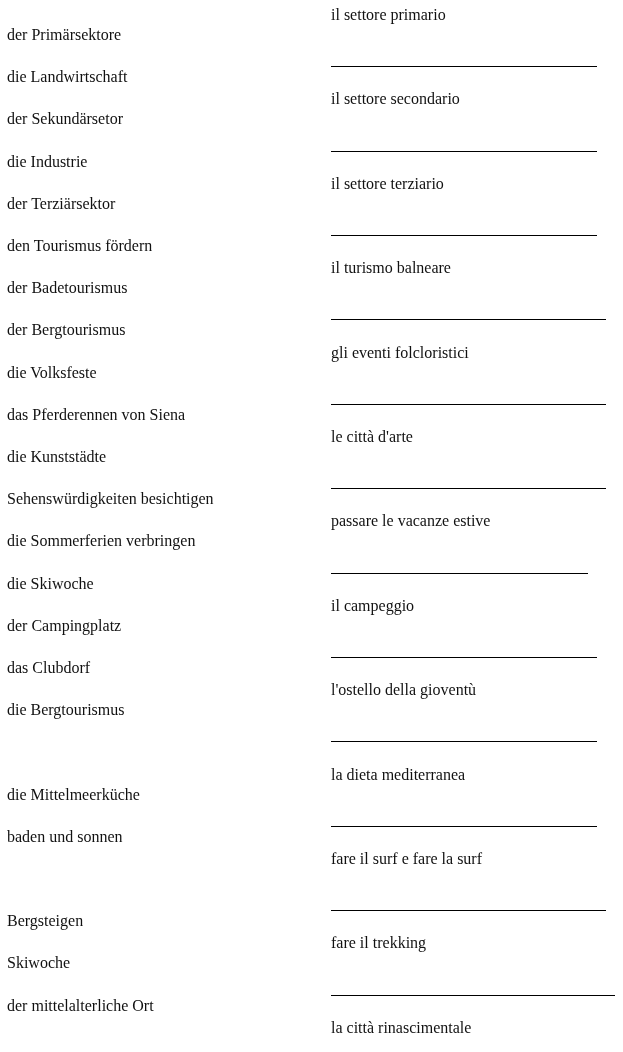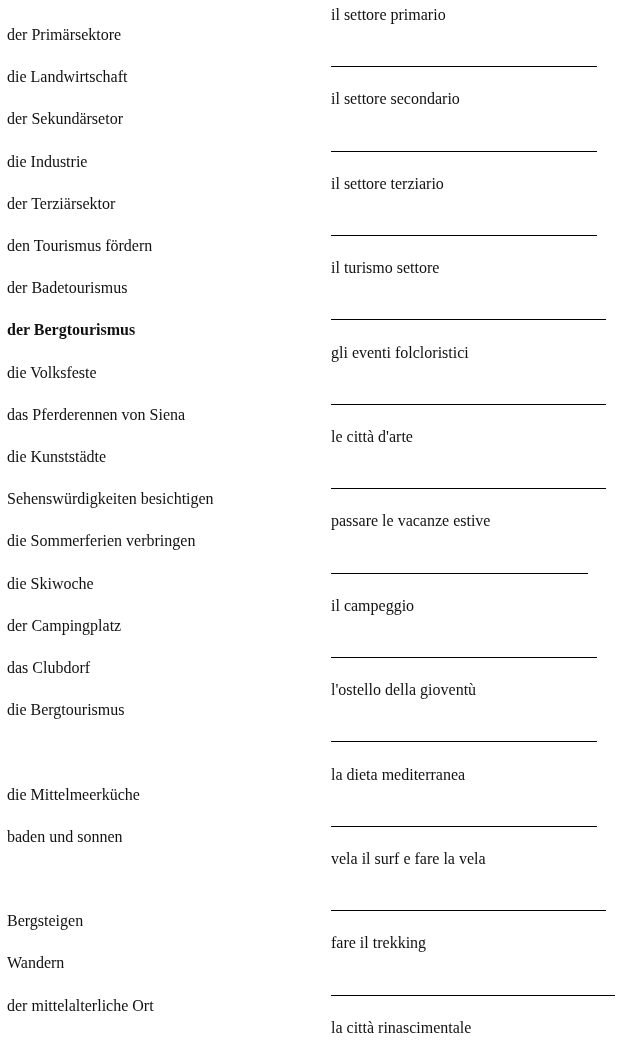--- a/index.html
+++ b/index.html
@@ -36,23 +36,23 @@
     <div class="row" style="top: 171.8px;">
       <span class="de">der Terziärsektor</span>
       <span class="it">il settore terziario</span>
     </div>
     <div class="row" style="top: 214px;">
       <span class="de">den Tourismus fördern</span>
       <div class="blank" style="width: 266px;"></div>
     </div>
     <div class="row" style="top: 256.2px; text-align: right;">
       <span class="de">der Badetourismus</span>
-      <span class="it">il turismo settore</span>
+      <span class="it">il turismo balneare</span>
     </div>
-    <div class="row" style="top: 298.4px; font-weight: bold;">
+    <div class="row" style="top: 298.4px;">
       <span class="de">der Bergtourismus</span>
       <div class="blank" style="width: 275px;"></div>
     </div>
     <div class="row" style="top: 340.6px;">
       <span class="de">die Volksfeste</span>
       <span class="it">gli eventi folcloristici</span>
     </div>
     <div class="row" style="top: 382.8px;">
       <span class="de">das Pferderennen von Siena</span>
       <div class="blank" style="width: 275px;"></div>
@@ -90,28 +90,28 @@
     </div>
     <div class="row" style="top: 762.6px;">
       <span class="de">die Mittelmeerküche</span>
       <span class="it">la dieta mediterranea</span>
     </div>
     <div class="row" style="top: 804.8px;">
       <span class="de">baden und sonnen</span>
       <div class="blank" style="width: 266px;"></div>
     </div>
     <div class="row" style="top: 847px;">
-      <span class="it">vela il surf e fare la vela</span>
+      <span class="it">fare il surf e fare la surf</span>
     </div>
     <div class="row" style="top: 889.2px;">
       <span class="de">Bergsteigen</span>
       <div class="blank" style="width: 275px;"></div>
     </div>
     <div class="row" style="top: 931.4px;">
-      <span class="de">Wandern</span>
+      <span class="de">Skiwoche</span>
       <span class="it">fare il trekking</span>
     </div>
     <div class="row" style="top: 973.6px; padding-left: 39px;">
       <span class="de">der mittelalterliche Ort</span>
       <div class="blank" style="width: 284px;"></div>
     </div>
     <div class="row" style="top: 1015.8px;">
       <span class="it">la città rinascimentale</span>
     </div>
   </div>

